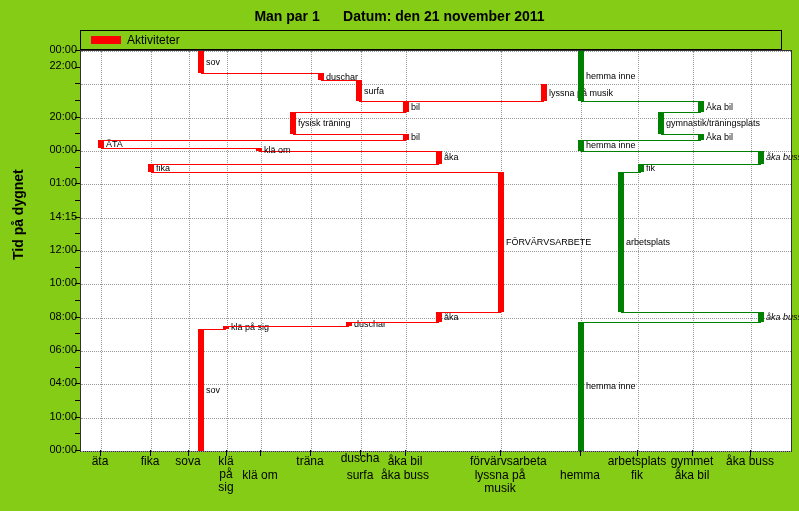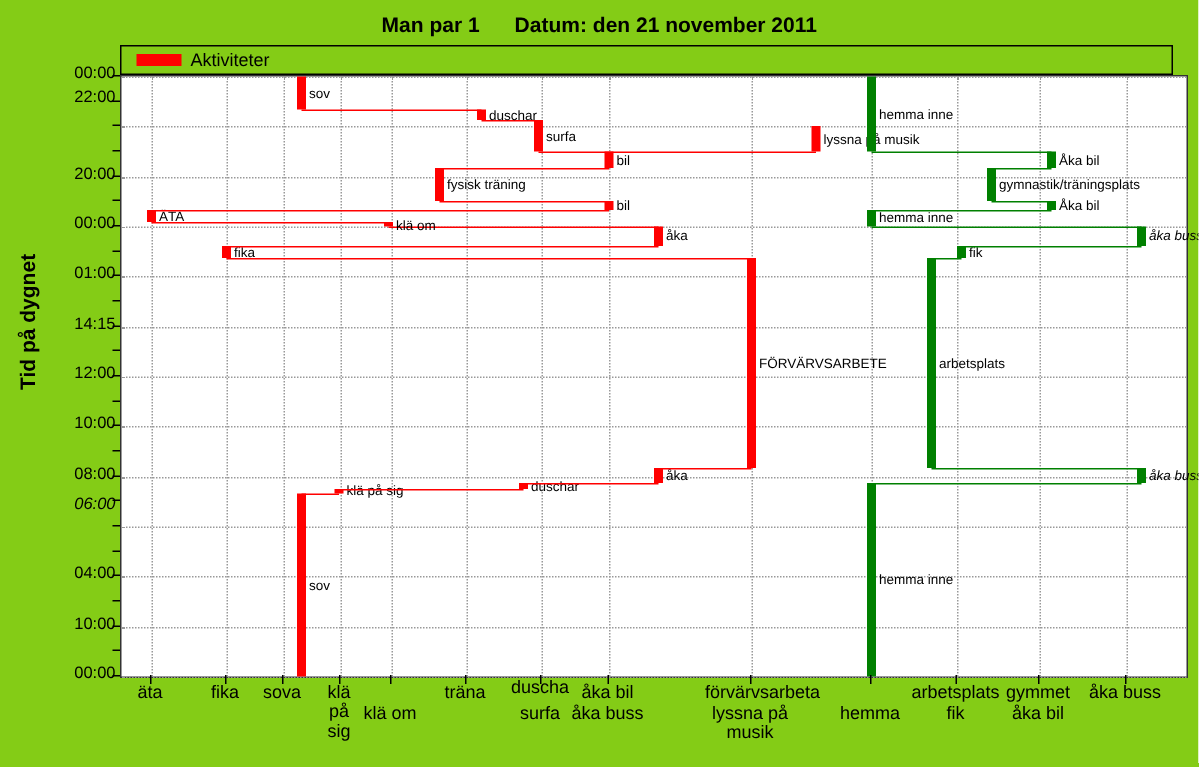--- a/index.html
+++ b/index.html
@@ -247,21 +247,21 @@
 <div class="y-tick-mark" style="left: 75px; top: 450px;"></div>
     <div class="y-tick-label" style="top: 443px;">00:00</div>
     <div class="y-tick-mark" style="left: 75px; top: 433.333px;"></div>
     <div class="y-tick-mark" style="left: 75px; top: 416.667px;"></div>
     <div class="y-tick-label" style="top: 409.667px;">10:00</div>
     <div class="y-tick-mark" style="left: 75px; top: 400px;"></div>
     <div class="y-tick-mark" style="left: 75px; top: 383.333px;"></div>
     <div class="y-tick-label" style="top: 376.333px;">04:00</div>
     <div class="y-tick-mark" style="left: 75px; top: 366.667px;"></div>
     <div class="y-tick-mark" style="left: 75px; top: 350px;"></div>
-    <div class="y-tick-label" style="top: 330px; font-style: italic;">06:00</div>
+    <div class="y-tick-label" style="top: 343px;">06:00</div>
     <div class="y-tick-mark" style="left: 75px; top: 333.333px;"></div>
     <div class="y-tick-mark" style="left: 75px; top: 316.667px;"></div>
     <div class="y-tick-label" style="top: 309.667px;">08:00</div>
     <div class="y-tick-mark" style="left: 75px; top: 300px;"></div>
     <div class="y-tick-mark" style="left: 75px; top: 283.333px;"></div>
     <div class="y-tick-label" style="top: 276.333px;">10:00</div>
     <div class="y-tick-mark" style="left: 75px; top: 266.667px;"></div>
     <div class="y-tick-mark" style="left: 75px; top: 250px;"></div>
     <div class="y-tick-label" style="top: 243px;">12:00</div>
     <div class="y-tick-mark" style="left: 75px; top: 233.333px;"></div>

